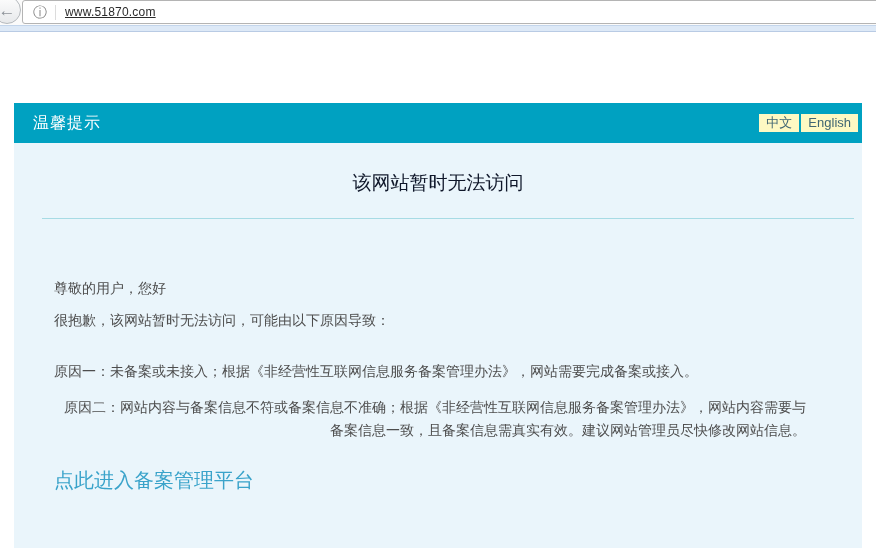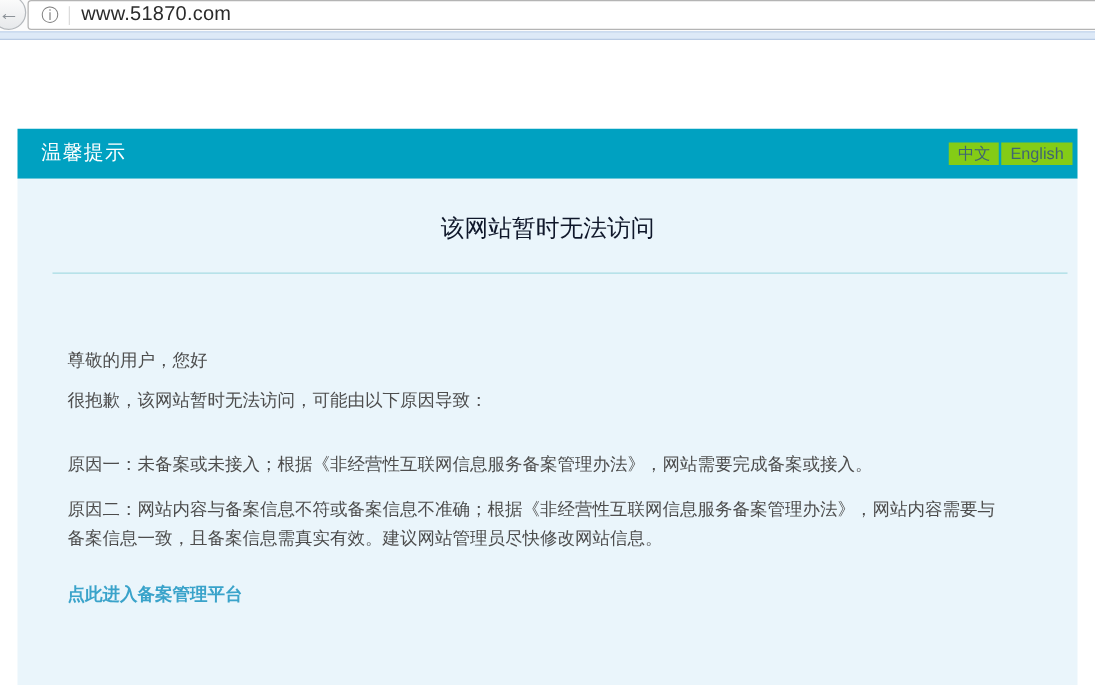--- a/index.html
+++ b/index.html
@@ -21,52 +21,52 @@
     color:#8d9399; font-size:17px; line-height:27px; text-align:center;
     z-index:2; box-sizing:border-box;
   }
   .addressbar {
     position:absolute; left:22px; top:0; right:-4px; height:24px;
     background:#ffffff; border:1px solid #b4b4b4; border-radius:3px;
     display:flex; align-items:center; box-sizing:border-box; z-index:1;
   }
   .info-icon { color:#7f7f7f; font-size:14px; margin:0 8px 0 10px; line-height:1; }
   .addr-sep { width:1px; height:15px; background:#dcdcdc; margin-right:9px; }
-  .url { font-size:16px; color:#2b2b2b; letter-spacing:0.2px; }
+  .url { font-size:12px; color:#2b2b2b; letter-spacing:0.2px;text-decoration:underline; }
   .chrome-strip {
     position:absolute; top:25px; left:0; right:0; height:5px;
     background:#dde9f7;
     border-top:1px solid #c3d5eb; border-bottom:1px solid #b9cbe4;
   }
 
   
   .page { position:absolute; top:103px; left:14px; width:848px; bottom:0;border-radius:12px; }
   .banner { height:40px; background:#00A1C1; position:relative; }
   .banner-title {
     position:absolute; left:19px; top:50%; transform:translateY(-50%);
     color:#ffffff; font-size:16px; letter-spacing:1px;
   }
   .lang { position:absolute; right:4px; top:11px; display:flex; gap:2px; }
   .lang-btn {
-    background:#84cc16; color:#3f6573; font-size:13px;
+    background:#fef9c3; color:#3f6573; font-size:13px;
     height:18px; line-height:18px; padding:0 7px; cursor:pointer;
   }
 
   .content { position:absolute; top:40px; left:0; right:0; bottom:0; background:#EAF5FB; }
   .content-title { text-align:center; font-size:19px; color:#0f172a; padding-top:27px; margin:0; font-weight:normal; }
   .divider { height:1px; background:#a7dbe4; margin:22px 8px 0 28px; }
 
   .textblock { margin:60px 40px 0 40px; max-width:752px; color:#4d4d4d; font-size:14px; }
   .textblock p { margin:0; line-height:18px; }
   .p-intro  { margin-top:14px !important; }
   .p-reason1 { margin-top:33px !important; }
-  .p-reason2 { margin-top:16px !important; line-height:23px !important; }
+  .p-reason2 { margin-top:16px !important; line-height:23px !important;text-align:right; }
   .portal-link {
     display:inline-block; margin-top:25px; color:#3aa3ca;
-    font-size:14px; text-decoration:none; cursor:pointer;font-weight:bold;
+    font-size:20px; text-decoration:none; cursor:pointer;
   }
 </style>
 </head>
 <body>
 
 <div class="toolbar">
   <div class="back-btn">
     <span>←</span>
   </div>
   <div class="addressbar">

